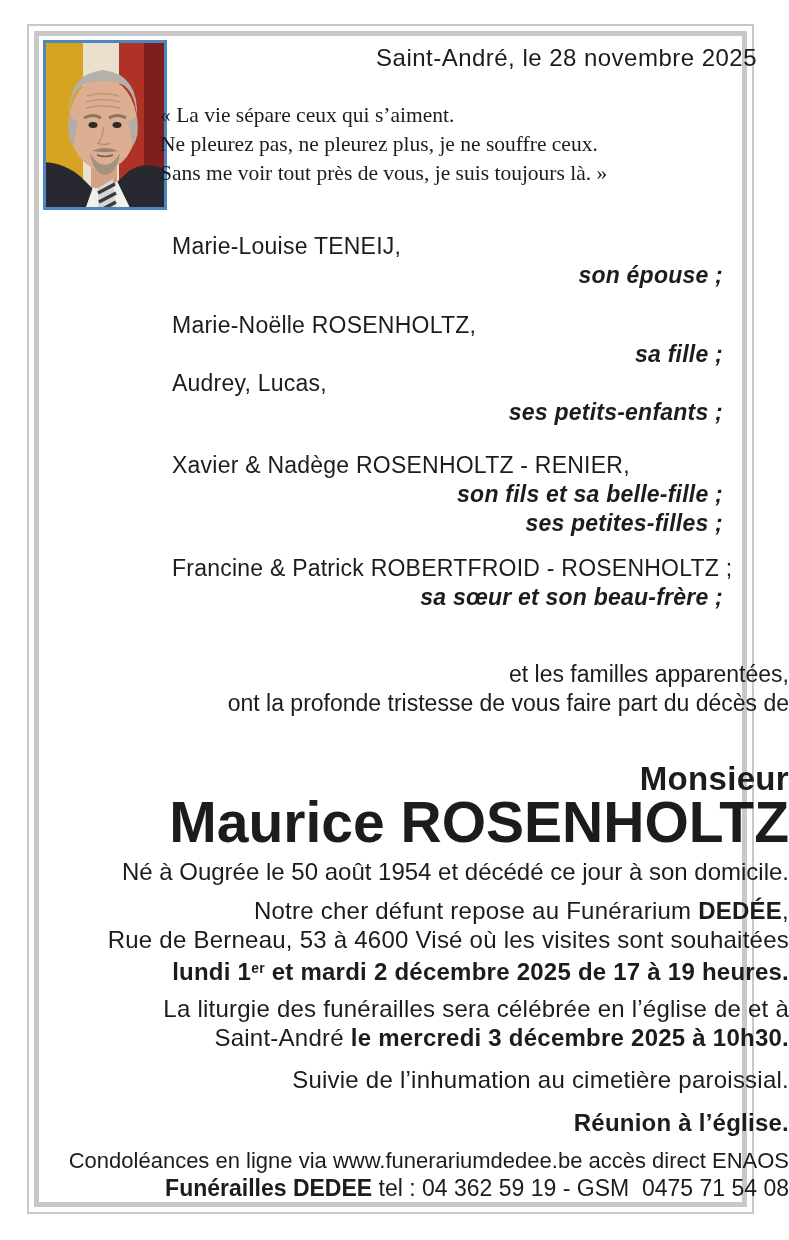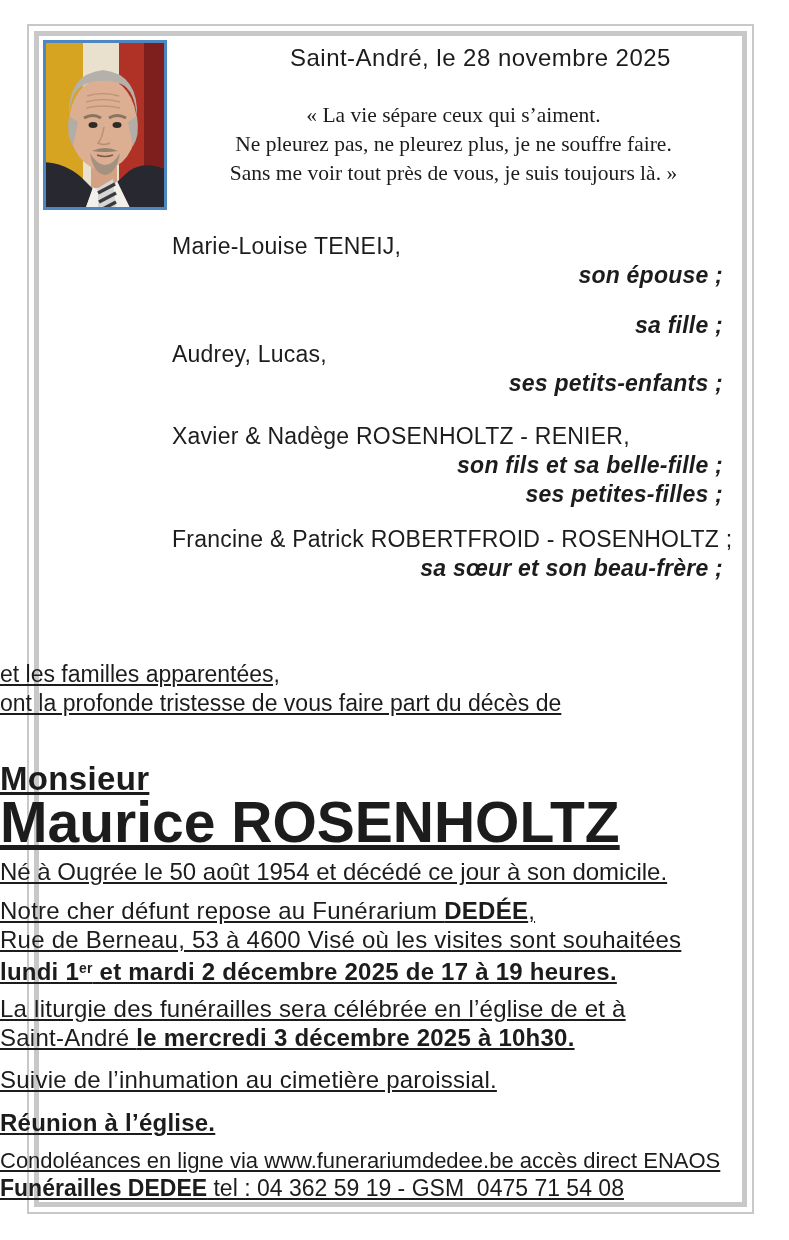--- a/index.html
+++ b/index.html
@@ -7,25 +7,25 @@
     width:789px;height:1240px;background:#ffffff;overflow:hidden;
     font-family:"Liberation Sans",sans-serif;color:#1c1c1c;position:relative;
   }
   .page{position:absolute;inset:0;}
   .border-outer{position:absolute;top:24px;left:27px;right:35px;bottom:26px;border:2px solid #cbcbcb;pointer-events:none;}
   .border-inner{position:absolute;top:31px;left:34px;right:42px;bottom:33px;border:5px solid #c6c6c6;pointer-events:none;}
 
   .photo{position:absolute;left:43px;top:40px;width:124px;height:170px;}
   .photo svg{display:block;width:100%;height:100%;}
 
-  .abs{position:absolute;left:0;right:0;text-align:left;text-decoration:underline;}
+  .abs{position:absolute;left:0;right:0;text-align:right;}
 
-  .dateline{position:absolute;top:44px;left:290px;right:32px;text-align:left;font-size:24px;letter-spacing:.02em;}
+  .dateline{position:absolute;top:44px;left:290px;right:32px;text-align:right;font-size:24px;letter-spacing:.02em;}
 
-  .quote{position:absolute;top:101px;left:160px;right:42px;text-align:center;
+  .quote{position:absolute;top:101px;left:160px;right:42px;
     font-family:"Liberation Serif",serif;font-size:21.5px;line-height:29px;}
 
   .family{position:absolute;top:232px;left:0;right:0;font-size:23px;line-height:29px;letter-spacing:.01em;}
   .family-name{padding-left:172px;text-align:left;}
   .family-relation{padding-right:66px;text-align:right;font-weight:700;font-style:italic;}
 
   .intro{top:660px;font-size:23px;line-height:29px;}
 
   .civility{top:750px;font-size:33px;line-height:57px;font-weight:700;letter-spacing:.01em;}
   .deceased-name{top:789px;font-size:57px;line-height:66px;font-weight:700;}
@@ -88,31 +88,32 @@
       <path d="M56,171 L73,162" stroke="#3a3a3a" stroke-width="3.5"></path>
 
       <rect x="1.5" y="1.5" width="121" height="167" fill="none" stroke-width="3" stroke="#4d86c0"></rect>
     </svg>
   </div>
 
   <div class="dateline">Saint-André, le 28 novembre 2025</div>
 
   <div class="quote">
     <div>« La vie sépare ceux qui s’aiment.</div>
-    <div>Ne pleurez pas, ne pleurez plus, je ne souffre faire.</div>
+    <div>Ne pleurez pas, ne pleurez plus, je ne souffre ceux.</div>
     <div>Sans me voir tout près de vous, je suis toujours là. »</div>
   </div>
 
   <div class="family">
   <div class="family-group" style="margin-bottom: 21px;">
     <div class="family-name">Marie-Louise TENEIJ,</div>
     <div class="family-relation">son épouse ;</div>
   </div>
 
   <div class="family-group">
+    <div class="family-name">Marie-Noëlle ROSENHOLTZ,</div>
     <div class="family-relation">sa fille ;</div>
   </div>
 
   <div class="family-group" style="margin-bottom: 24px;">
     <div class="family-name">Audrey, Lucas,</div>
     <div class="family-relation">ses petits-enfants ;</div>
   </div>
 
   <div class="family-group">
     <div class="family-name">Xavier &amp; Nadège ROSENHOLTZ - RENIER,</div>

